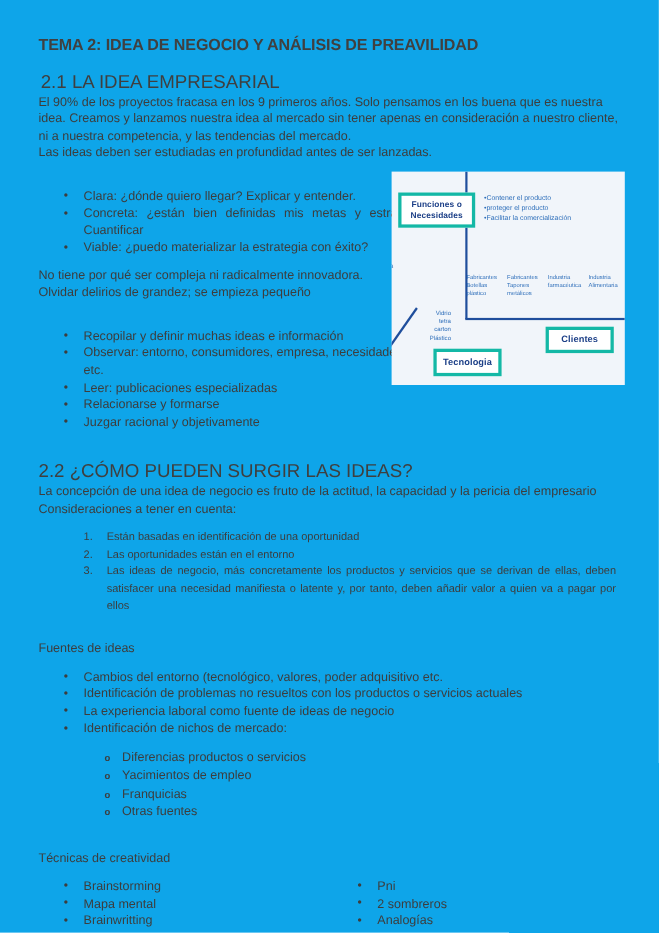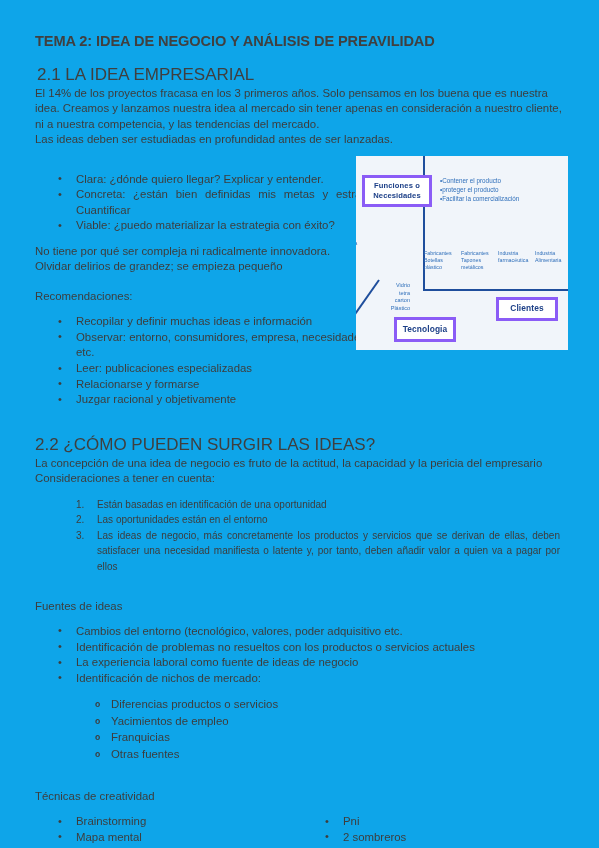--- a/index.html
+++ b/index.html
@@ -149,21 +149,21 @@
     width: 2px;
     height: 78px;
     background: #1f4e9c;
     transform: rotate(35deg);
     transform-origin: top center;
   }
 
   .dg-box {
     position: absolute;
     background: #ffffff;
-    border: 3px solid #8b5cf6;
+    border: 3px solid #14b8a6;
     color: #1c3f87;
     font-size: 7.6px;
     font-weight: bold;
     text-align: right;
     line-height: 9.6px;
     letter-spacing: 0.1px;
     box-sizing: border-box;
     padding: 2px 3px;
   }
   .dg-box.funciones {
@@ -231,42 +231,41 @@
 <body>
 
 <div class="page">
 
   <div class="content">
 
     <h1 class="doc-title">TEMA 2: IDEA DE NEGOCIO Y ANÁLISIS DE PREAVILIDAD</h1>
 
     <div class="sec-head"> 2.1 LA IDEA EMPRESARIAL</div>
 
-    <p class="body">El 14% de los proyectos fracasa en los 3 primeros años. Solo pensamos en los buena que es nuestra idea. Creamos y lanzamos nuestra idea al mercado sin tener apenas en consideración a nuestro cliente, ni a nuestra competencia, y las tendencias del mercado.</p>
+    <p class="body">El 90% de los proyectos fracasa en los 9 primeros años. Solo pensamos en los buena que es nuestra idea. Creamos y lanzamos nuestra idea al mercado sin tener apenas en consideración a nuestro cliente, ni a nuestra competencia, y las tendencias del mercado.</p>
     <p class="body">Las ideas deben ser estudiadas en profundidad antes de ser lanzadas.</p>
 
     <div class="gap-md"></div>
 
     <ul class="bl">
       <li>
           <span class="li-cont">Clara: ¿dónde quiero llegar? Explicar y entender.</span>
         </li>
       <li style="width:322px;text-align:justify;">
           <span class="li-cont">Concreta: ¿están bien definidas mis metas y estrategias? Cuantificar</span>
         </li>
       <li>
           <span class="li-cont">Viable: ¿puedo materializar la estrategia con éxito?</span>
         </li>
     </ul>
     <p class="body" style="width:322px;text-align:justify;">No tiene por qué ser compleja ni radicalmente innovadora.</p>
     <p class="body">Olvidar delirios de grandez; se empieza pequeño</p>
 
     <div class="gap-md"></div>
 
-    <p class="body">Recomendaciones:</p>
     <ul class="bl">
       <li>
           <span class="li-cont">Recopilar y definir muchas ideas e información</span>
         </li>
       <li style="width:300px;">
           <span class="li-cont">Observar: entorno, consumidores, empresa, necesidades etc.</span>
         </li>
       <li>
           <span class="li-cont">Leer: publicaciones especializadas</span>
         </li>

